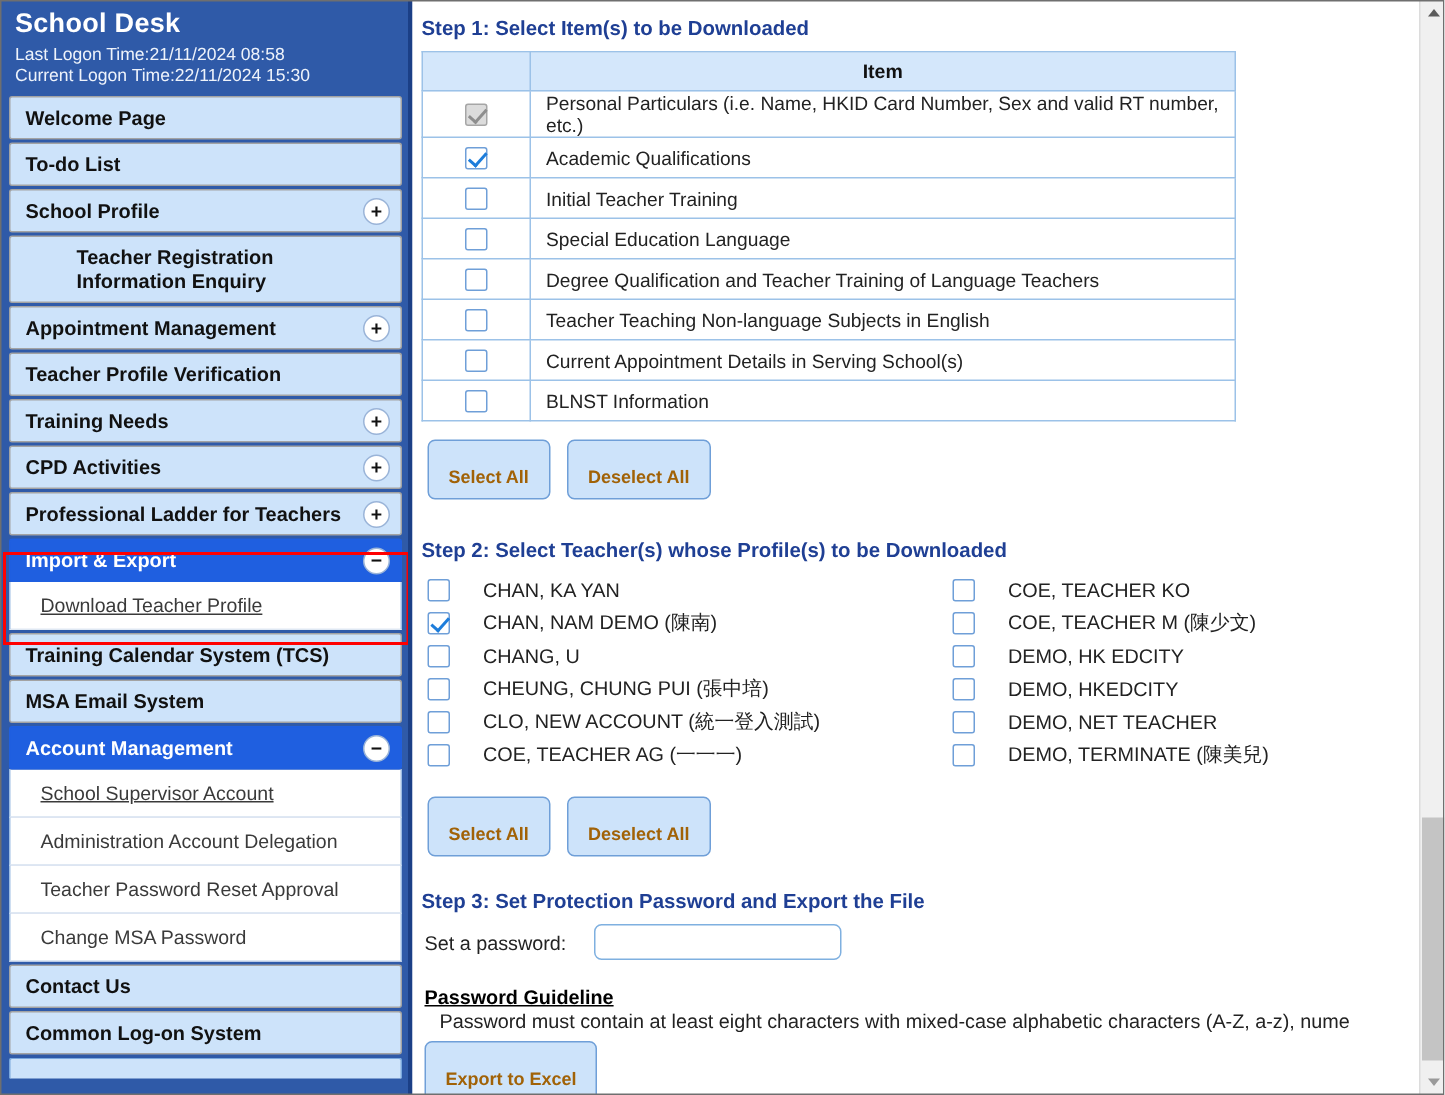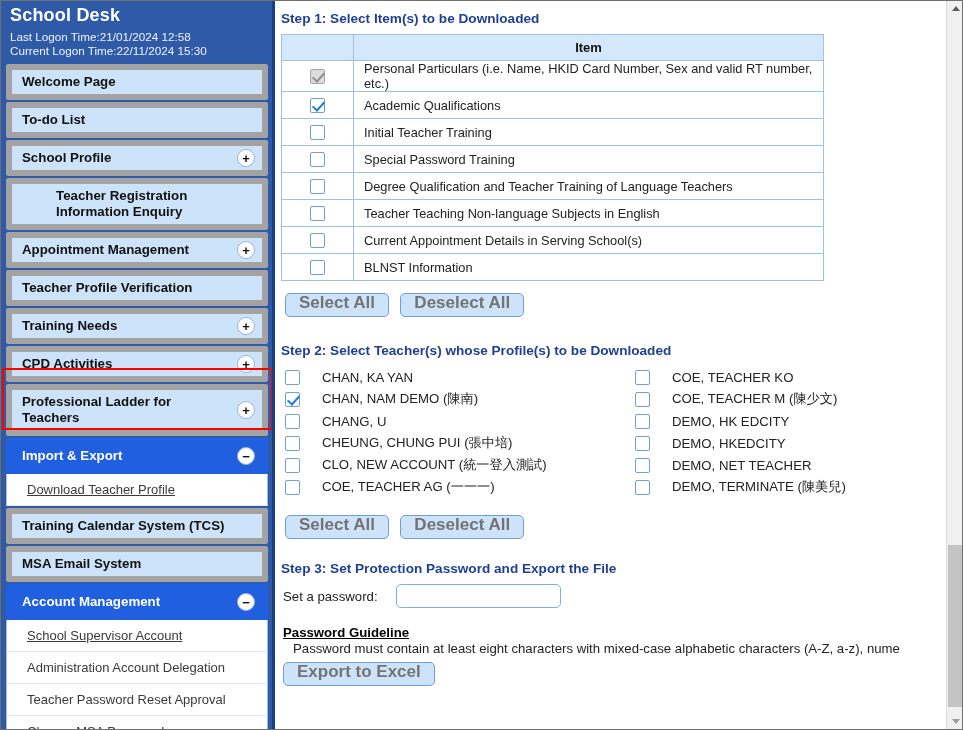--- a/index.html
+++ b/index.html
@@ -43,21 +43,21 @@
     font-size: 11.7px;
     color: #eef3fb;
     line-height: 14px;
     white-space: nowrap;
   }
   .sb-menu { padding: 0 4px 0 6px; }
 
   .sb-item {
     position: relative;
     background: #cde3fa;
-    border: 6px solid #a3a3a3;
+    border: 1px solid #a3a3a3;
     border-radius: 2px;
     margin-bottom: 2px;
     min-height: 29px;
     display: flex;
     align-items: center;
     padding: 4px 34px 4px 10px;
     font-size: 13.3px;
     font-weight: bold;
     color: #111111;
     line-height: 16px;
@@ -209,24 +209,24 @@
   .chk.disabled.checked::after { border-color: #8e8e8e; }
 
   
   .btnrow { margin: 12px 0 0 4px; }
   .btn {
     display: inline-block;
     background: #cde3fa;
     border: 1px solid #6f9fd8;
     border-radius: 5px;
     font-family: "Liberation Sans", sans-serif;
-    font-size: 17px;
-    font-weight: bold;
-    color: #737373;
-    padding: 1px 13px 6px 13px;
+    font-size: 12px;
+    font-weight: bold;
+    color: #a16207;
+    padding: 17px 13px 6px 13px;
     margin-right: 7px;
     cursor: pointer;
     line-height: 15px;
   }
 
   
   .teachers {
     display: flex;
     margin: 6px 0 0 4px;
   }
@@ -325,21 +325,21 @@
 </style>
 </head>
 <body>
 
 <div id="app">
 
   <div id="sidebar">
 
     <div class="sb-header">
       <div class="sb-title">School Desk</div>
-      <div class="sb-logon">Last Logon Time:21/01/2024 12:58</div>
+      <div class="sb-logon">Last Logon Time:21/11/2024 08:58</div>
       <div class="sb-logon">Current Logon Time:22/11/2024 15:30</div>
     </div>
 
     <div class="sb-menu">
 
       <div class="sb-item">
         <span>Welcome Page</span>
       </div>
 
       <div class="sb-item">
@@ -461,21 +461,21 @@
           <tr>
             <td class="cb">
               <span class="chk"></span>
             </td>
             <td class="last">Initial Teacher Training</td>
           </tr>
           <tr>
             <td class="cb">
               <span class="chk"></span>
             </td>
-            <td class="last">Special Password Training</td>
+            <td class="last">Special Education Language</td>
           </tr>
           <tr>
             <td class="cb">
               <span class="chk"></span>
             </td>
             <td class="last">Degree Qualification and Teacher Training of Language Teachers</td>
           </tr>
           <tr>
             <td class="cb">
               <span class="chk"></span>

